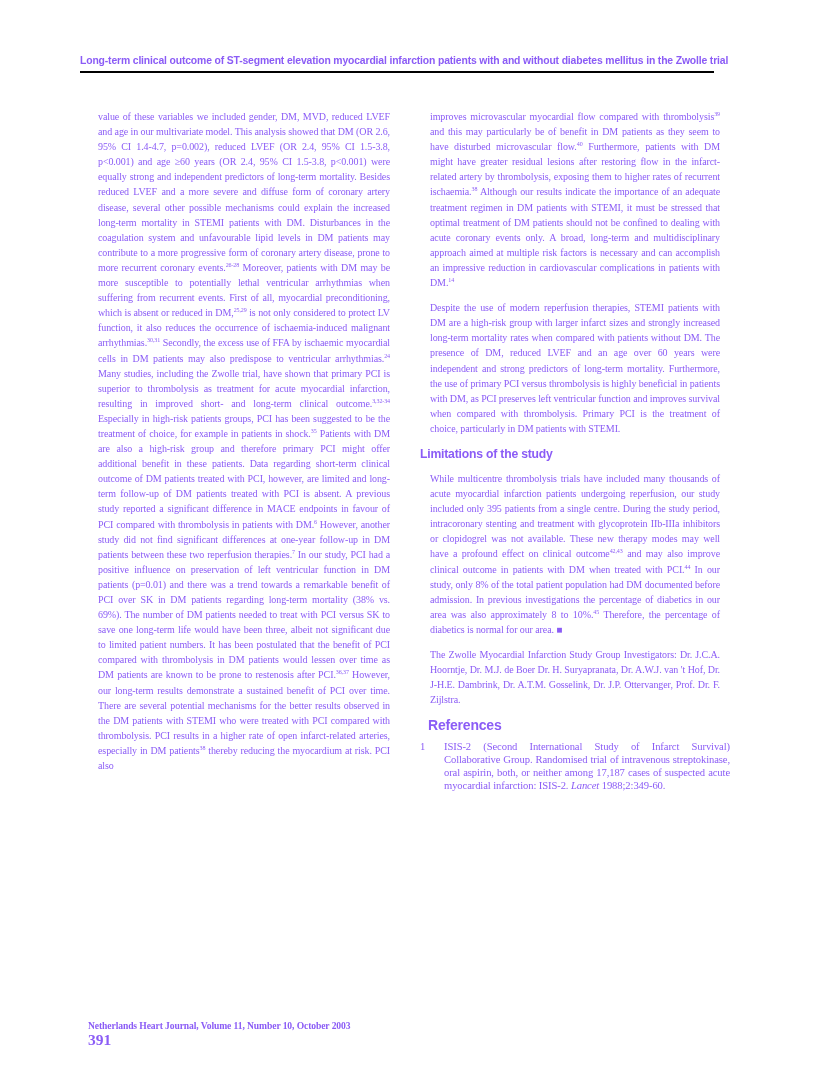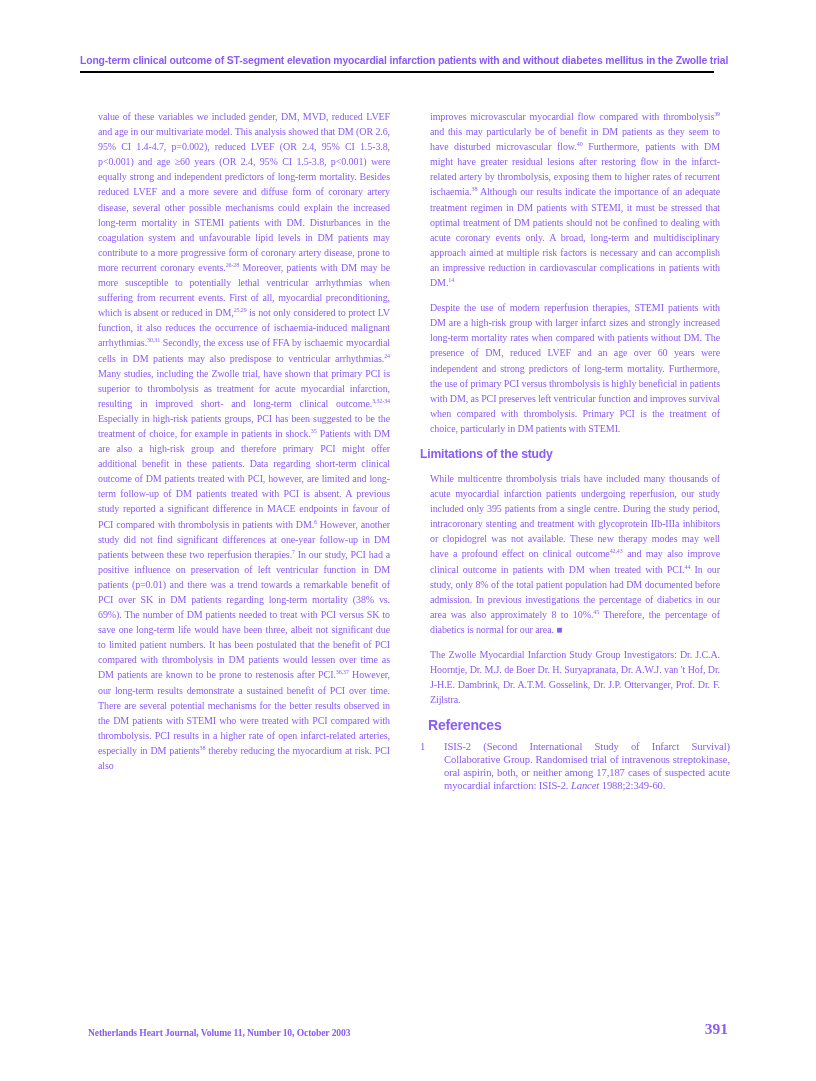--- a/index.html
+++ b/index.html
@@ -75,21 +75,21 @@
     letter-spacing: -0.1px;
   }
   .ref-text i { font-style: italic; }
   .footer {
     position: absolute;
     left: 88px;
     right: 88px;
     top: 1020px;
     display: flex;
     justify-content: space-between;
-    align-items: flex-end;
+    flex-direction: column;
   }
   .journal-line {
     font-weight: bold;
     font-size: 9.6px;
     letter-spacing: -0.1px;
   }
   .page-number {
     font-weight: bold;
     font-size: 15.5px;
   }

